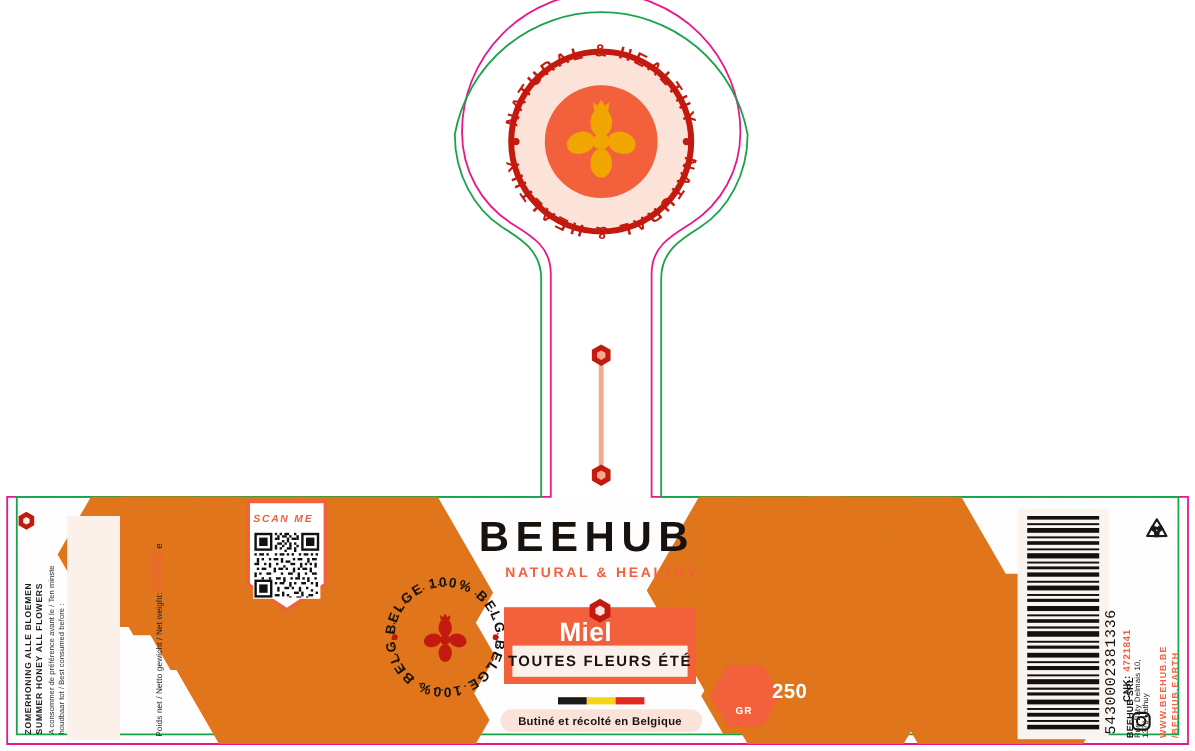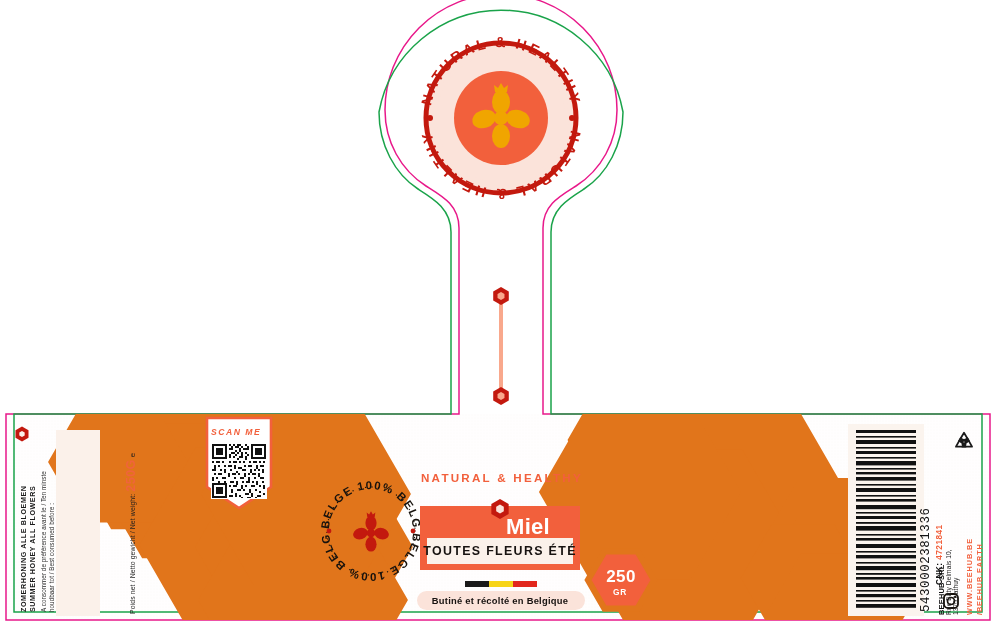--- a/index.html
+++ b/index.html
@@ -40,21 +40,21 @@
   }
   .miel{
     font-size:22px;font-weight:bold;color:#ffffff;letter-spacing:.3px;
   }
   .fleurs{
     font-size:12.4px;font-weight:bold;letter-spacing:1.35px;color:#171210;
   }
   .butine{
     font-size:9.4px;font-weight:bold;color:#171210;letter-spacing:.25px;text-align:center;
   }
-  .gram-n{font-size:17px;font-weight:bold;color:#ffffff;letter-spacing:.3px;}
+  .gram-n{font-size:17px;font-weight:bold;color:#ffffff;letter-spacing:.3px;margin-left:37px;}
   .gram-u{font-size:8.4px;font-weight:bold;color:#ffffff;letter-spacing:.8px;}
 
   .bc-digits{font-family:"Liberation Mono","DejaVu Sans Mono",monospace;
     font-size:12.4px;color:#111;letter-spacing:.6px;}
   .cnk{font-size:8.2px;font-weight:bold;letter-spacing:.5px;color:#111;}
   .cnk .num{color:#F2603C;}
   .addr-b{font-size:7.4px;font-weight:bold;color:#111;letter-spacing:.25px;}
   .addr{font-size:6.6px;color:#222;letter-spacing:.1px;}
   .web{font-size:7.3px;font-weight:bold;color:#F2603C;letter-spacing:.9px;}
 </style>
@@ -402,23 +402,24 @@
   <div class="txt vrot ing-sub" style="left:48px; top:612px;">houdbaar tot / Best consumed before :</div>
 
   <div class="txt vrot netw" style="left:124px; top:614px;">
     <span>Poids net / Netto gewicht / Net weight:</span>
     <b>250G</b>
     <span class="ee">e</span>
   </div>
 
   <div class="txt scanme" style="left:211px; top:427px;">SCAN ME</div>
 
+  <div class="txt brand" style="left:399px; top:428px;">BEEHUB</div>
   <div class="txt brandsub" style="left:421px; top:471px;">NATURAL &amp; HEALTHY</div>
 
-  <div class="txt miel" style="left:528px; top:514px; transform:translateX(-50%);text-align:right;">Miel</div>
+  <div class="txt miel" style="left:488px; top:514px; transform:translateX(-50%);text-align:right;">Miel</div>
   <div class="txt fleurs" style="left:500px; top:544px; transform:translateX(-50%);">TOUTES FLEURS ÉTÉ</div>
   <div class="txt butine" style="left:500px; top:595px; transform:translateX(-50%);">Butiné et récolté en Belgique</div>
 
   <div class="txt gram-n" style="left:621px; top:567px; transform:translateX(-50%);">250</div>
   <div class="txt gram-u" style="left:620px; top:587px; transform:translateX(-50%);">GR</div>
 
   <div class="txt vrot bc-digits" style="left:919px; top:612px;">5430002381336</div>
 
   <div class="txt vrot cnk" style="left:935px; top:585px;">
     <span>CNK:</span>

